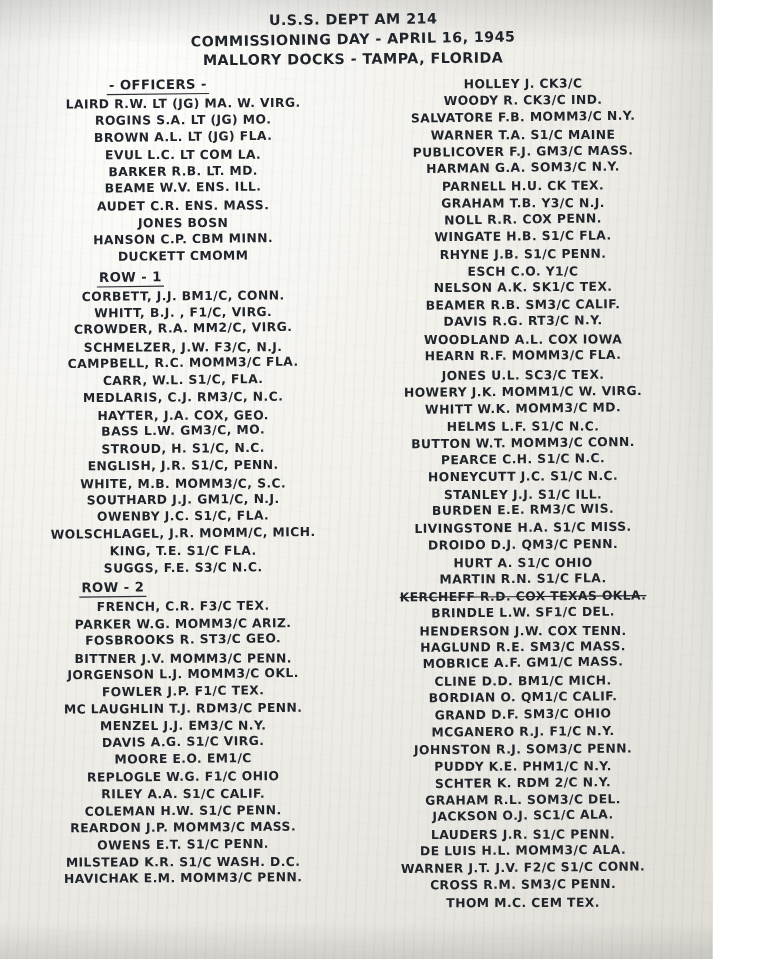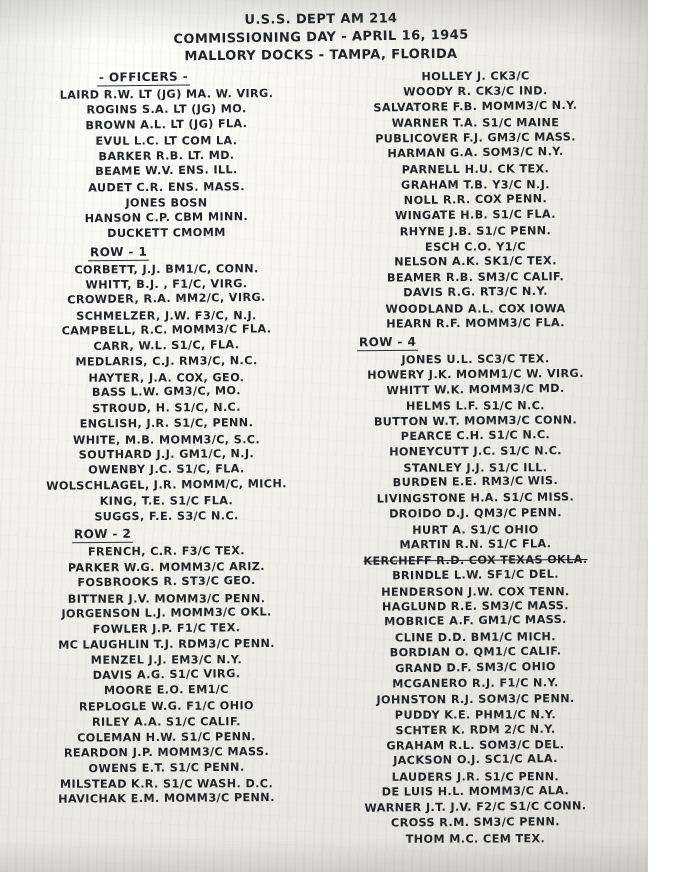--- a/index.html
+++ b/index.html
@@ -197,21 +197,20 @@
           <li>ESCH C.O. Y1/c</li>
           <li>NELSON A.K. SK1/c TEX.</li>
           <li>BEAMER R.B. SM3/c CALIF.</li>
           <li>DAVIS R.G. RT3/c N.Y.</li>
           <li>WOODLAND A.L. COX IOWA</li>
           <li>HEARN R.F. MOMM3/c FLA.</li>
         </ul>
       </div>
 
       <div class="blk">
-        <div class="ink section-title title-r4"><span class="u">ROW - 4</span></div>
         <ul class="names ink">
           <li>JONES U.L. SC3/c TEX.</li>
           <li>HOWERY J.K. MOMM1/c W. VIRG.</li>
           <li>WHITT W.K. MOMM3/c MD.</li>
           <li>HELMS L.F. S1/c N.C.</li>
           <li>BUTTON W.T. MOMM3/c CONN.</li>
           <li>PEARCE C.H. S1/c N.C.</li>
           <li>HONEYCUTT J.C. S1/c N.C.</li>
           <li>STANLEY J.J. S1/c ILL.</li>
           <li>BURDEN E.E. RM3/c WIS.</li>

